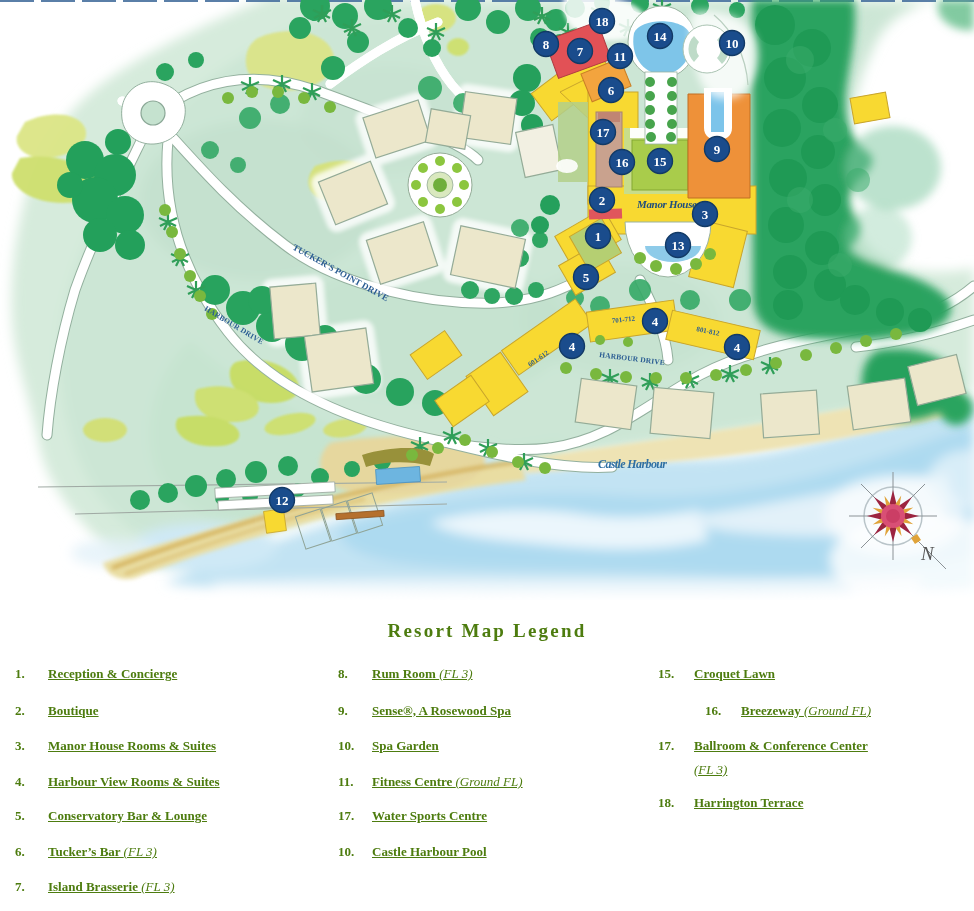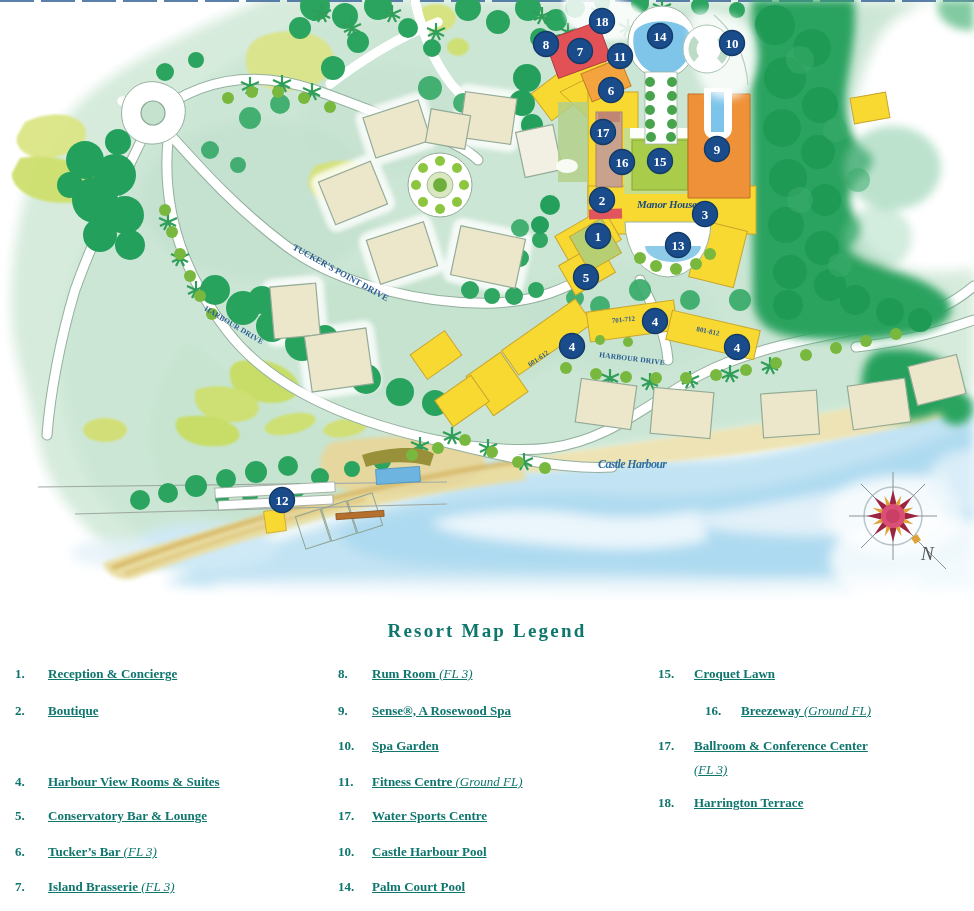--- a/index.html
+++ b/index.html
@@ -1,18 +1,18 @@
 <!DOCTYPE html>
 <html><head>
 <meta charset="utf-8">
 <style>
   html,body{margin:0;padding:0;background:#fff;}
   body{width:974px;height:911px;position:relative;font-family:"Liberation Serif",serif;}
   #map{position:absolute;left:0;top:0;}
-  .legend{position:absolute;font-family:"Liberation Serif",serif;color:#0f766e;}
+  .legend{position:absolute;font-family:"Liberation Serif",serif;color:#4d7c0f;}
   .lt{font-weight:bold;font-size:13px;line-height:22px;text-decoration:underline;}
   .it{font-weight:normal;font-style:italic;}
   .row{position:absolute;white-space:nowrap;}
 </style>
 </head>
 <body>
 <svg id="map" width="974" height="600" viewBox="0 0 974 600">
 <defs>
   <filter id="b2" x="-20%" y="-20%" width="140%" height="140%">
         <feGaussianBlur stdDeviation="2"></feGaussianBlur>
@@ -536,31 +536,31 @@
       <text x="282" y="505">12</text>
 </g>
 
 </svg>
 
 <div class="legend" style="left:0;top:600px;width:974px;height:311px;">
 <div style="position:absolute;left:0;top:20px;width:974px;text-align:center;font-weight:bold;font-size:19px;letter-spacing:2.2px;">Resort Map Legend</div>
 
 <div class="row lt" style="left:15px;top:63px;"><span style="display:inline-block;width:33px;">1.</span>Reception &amp; Concierge</div>
 <div class="row lt" style="left:15px;top:100px;"><span style="display:inline-block;width:33px;">2.</span>Boutique</div>
+<div class="row lt" style="left:15px;top:135px;"><span style="display:inline-block;width:33px;">3.</span>Manor House Rooms &amp; Suites</div>
 <div class="row lt" style="left:15px;top:171px;"><span style="display:inline-block;width:33px;">4.</span>Harbour View Rooms &amp; Suites</div>
 <div class="row lt" style="left:15px;top:205px;"><span style="display:inline-block;width:33px;">5.</span>Conservatory Bar &amp; Lounge</div>
 <div class="row lt" style="left:15px;top:241px;"><span style="display:inline-block;width:33px;">6.</span>Tucker’s Bar <span class="it">(FL 3)</span></div>
 <div class="row lt" style="left:15px;top:276px;"><span style="display:inline-block;width:33px;">7.</span>Island Brasserie <span class="it">(FL 3)</span></div>
 
 <div class="row lt" style="left:338px;top:63px;"><span style="display:inline-block;width:34px;">8.</span>Rum Room <span class="it">(FL 3)</span></div>
 <div class="row lt" style="left:338px;top:100px;"><span style="display:inline-block;width:34px;">9.</span>Sense®, A Rosewood Spa</div>
 <div class="row lt" style="left:338px;top:135px;"><span style="display:inline-block;width:34px;">10.</span>Spa Garden</div>
 <div class="row lt" style="left:338px;top:171px;"><span style="display:inline-block;width:34px;">11.</span>Fitness Centre <span class="it">(Ground FL)</span></div>
 <div class="row lt" style="left:338px;top:205px;"><span style="display:inline-block;width:34px;">17.</span>Water Sports Centre</div>
 <div class="row lt" style="left:338px;top:241px;"><span style="display:inline-block;width:34px;">10.</span>Castle Harbour Pool</div>
-<div class="row lt" style="left:338px;top:276px;"><span style="display:inline-block;width:34px;">14.</span>Palm Court Pool</div>
 
 <div class="row lt" style="left:658px;top:63px;"><span style="display:inline-block;width:36px;">15.</span>Croquet Lawn</div>
 <div class="row lt" style="left:658px;top:100px;"><span style="display:inline-block;width:36px;margin-left:47px;">16.</span>Breezeway <span class="it">(Ground FL)</span></div>
 <div class="row lt" style="left:658px;top:135px;"><span style="display:inline-block;width:36px;">17.</span>Ballroom &amp; Conference Center</div>
 <div class="row lt it" style="left:694px;top:159px;">(FL 3)</div>
 <div class="row lt" style="left:658px;top:192px;"><span style="display:inline-block;width:36px;">18.</span>Harrington Terrace</div>
 </div>
 
 </body></html>

